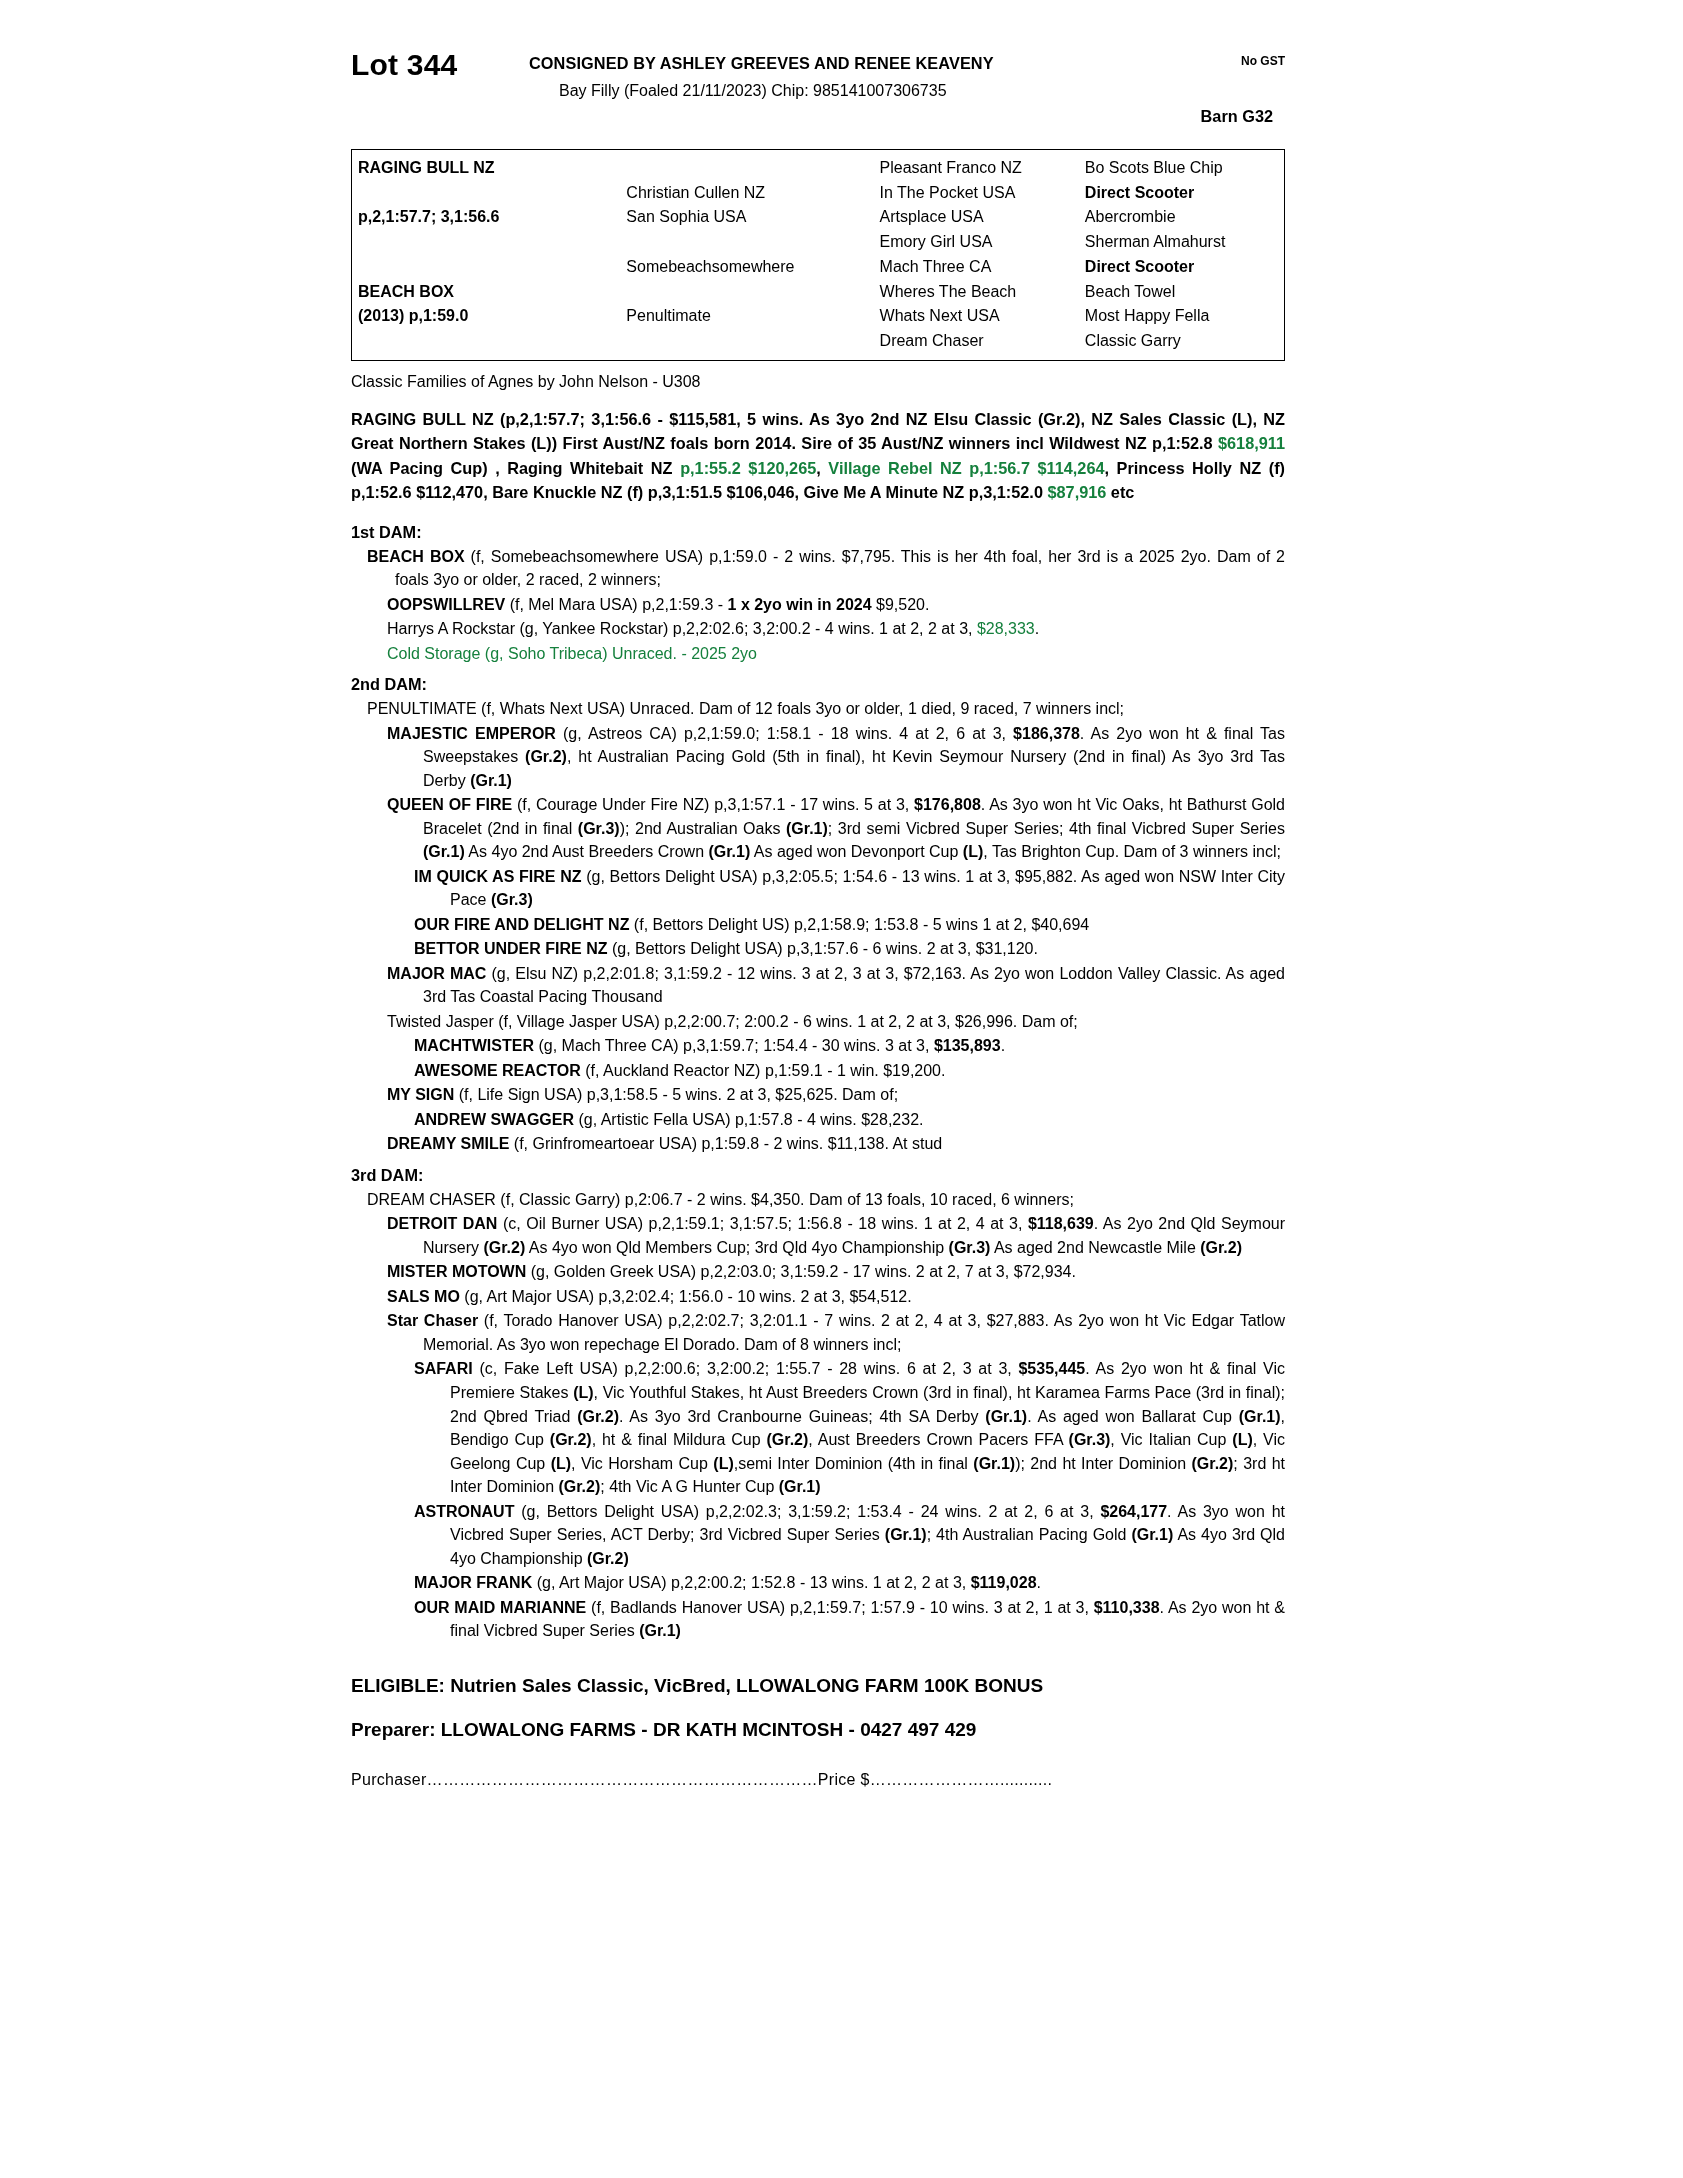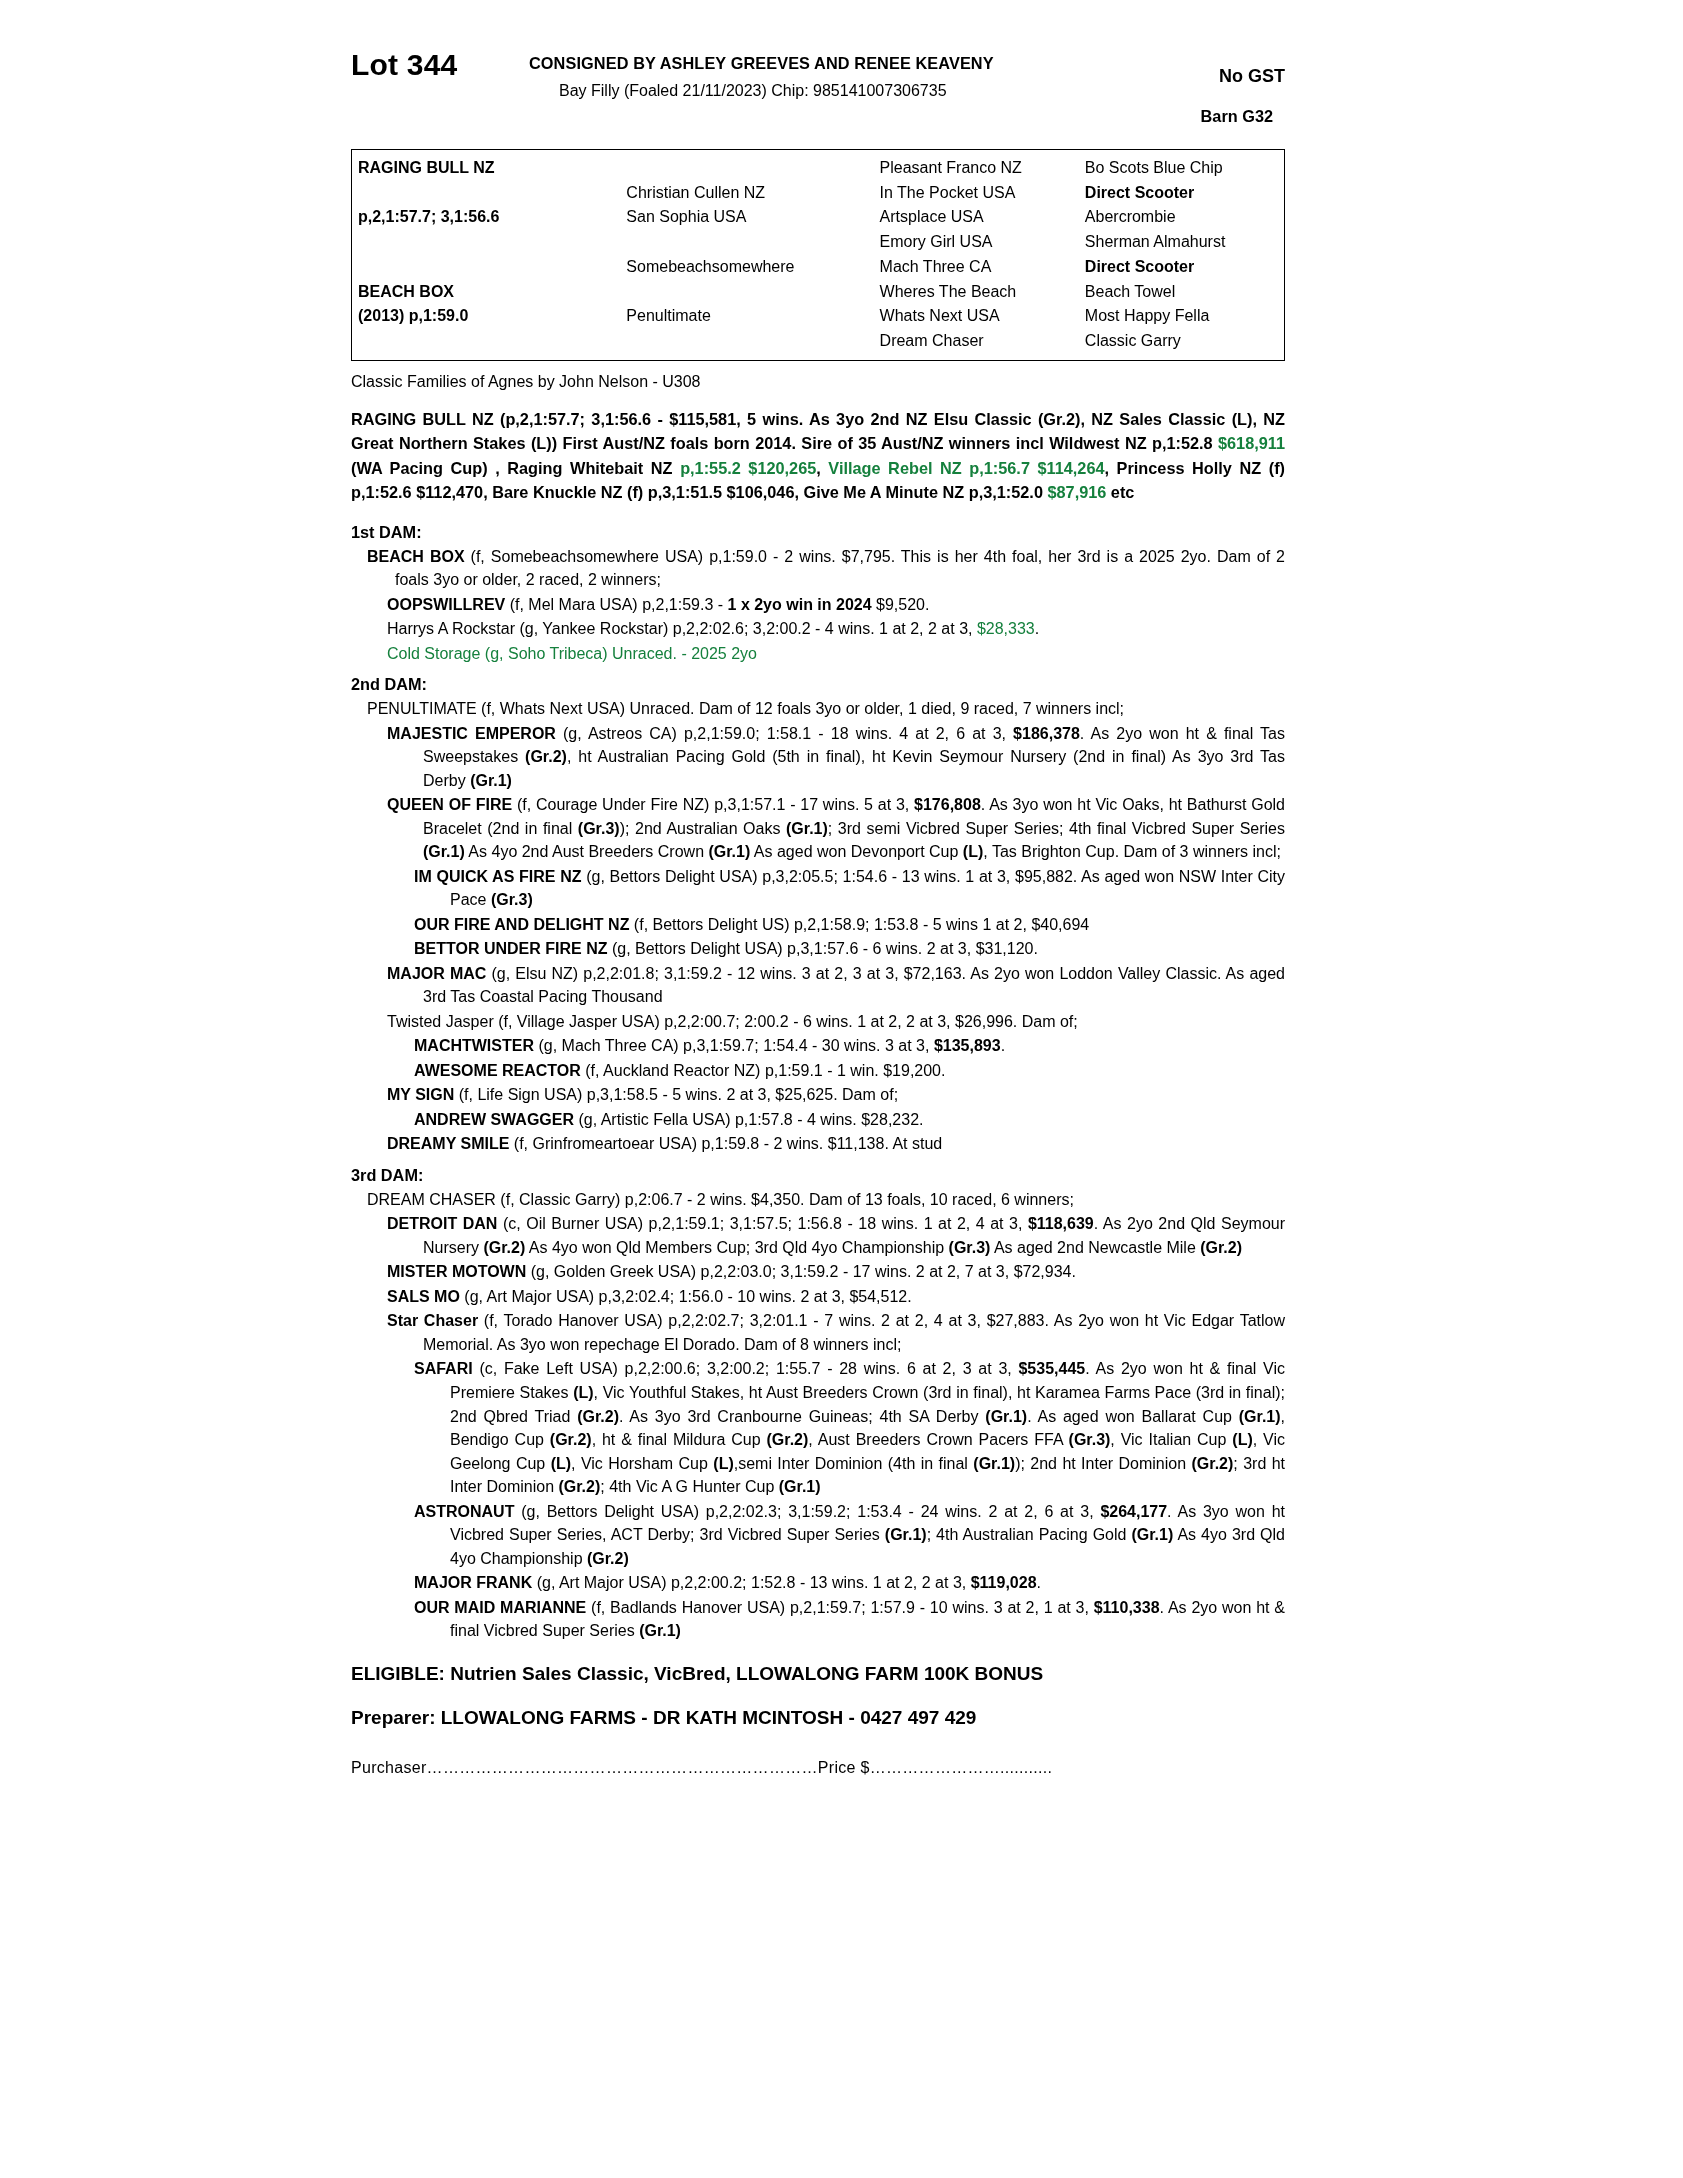--- a/index.html
+++ b/index.html
@@ -43,22 +43,22 @@
   }
   .subtitle {
     position: absolute;
     left: 208px;
     top: 42px;
     font-size: 16px;
   }
   .gst {
     position: absolute;
     right: 0;
-    top: 26px;
-    font-size: 18px;
+    top: 14px;
+    font-size: 12px;
     font-weight: bold;
     text-align: right;
   }
   .barn {
     position: absolute;
     right: 12px;
     top: 67px;
     font-size: 16.3px;
     font-weight: bold;
     text-align: right;
@@ -112,21 +112,21 @@
   }
   .lvl0 { padding-left: 8px; text-indent: 0px; }
   .lvl0 .hang { display: block; padding-left: 36px; text-indent: -28px; }
   .lvl1 { padding-left: 36px; }
   .lvl1 .hang { display: block; padding-left: 36px; text-indent: -36px; }
   .lvl2 { padding-left: 63px; }
   .lvl2 .hang { display: block; padding-left: 36px; text-indent: -36px; }
   .eligible {
     font-size: 19px;
     font-weight: bold;
-    margin-top: 20px;
+    margin-top: 32px;
   }
   .preparer {
     font-size: 19px;
     font-weight: bold;
     margin-top: 22px;
   }
   .purchaser {
     font-size: 16px;
     margin-top: 30px;
     letter-spacing: 0.3px;

